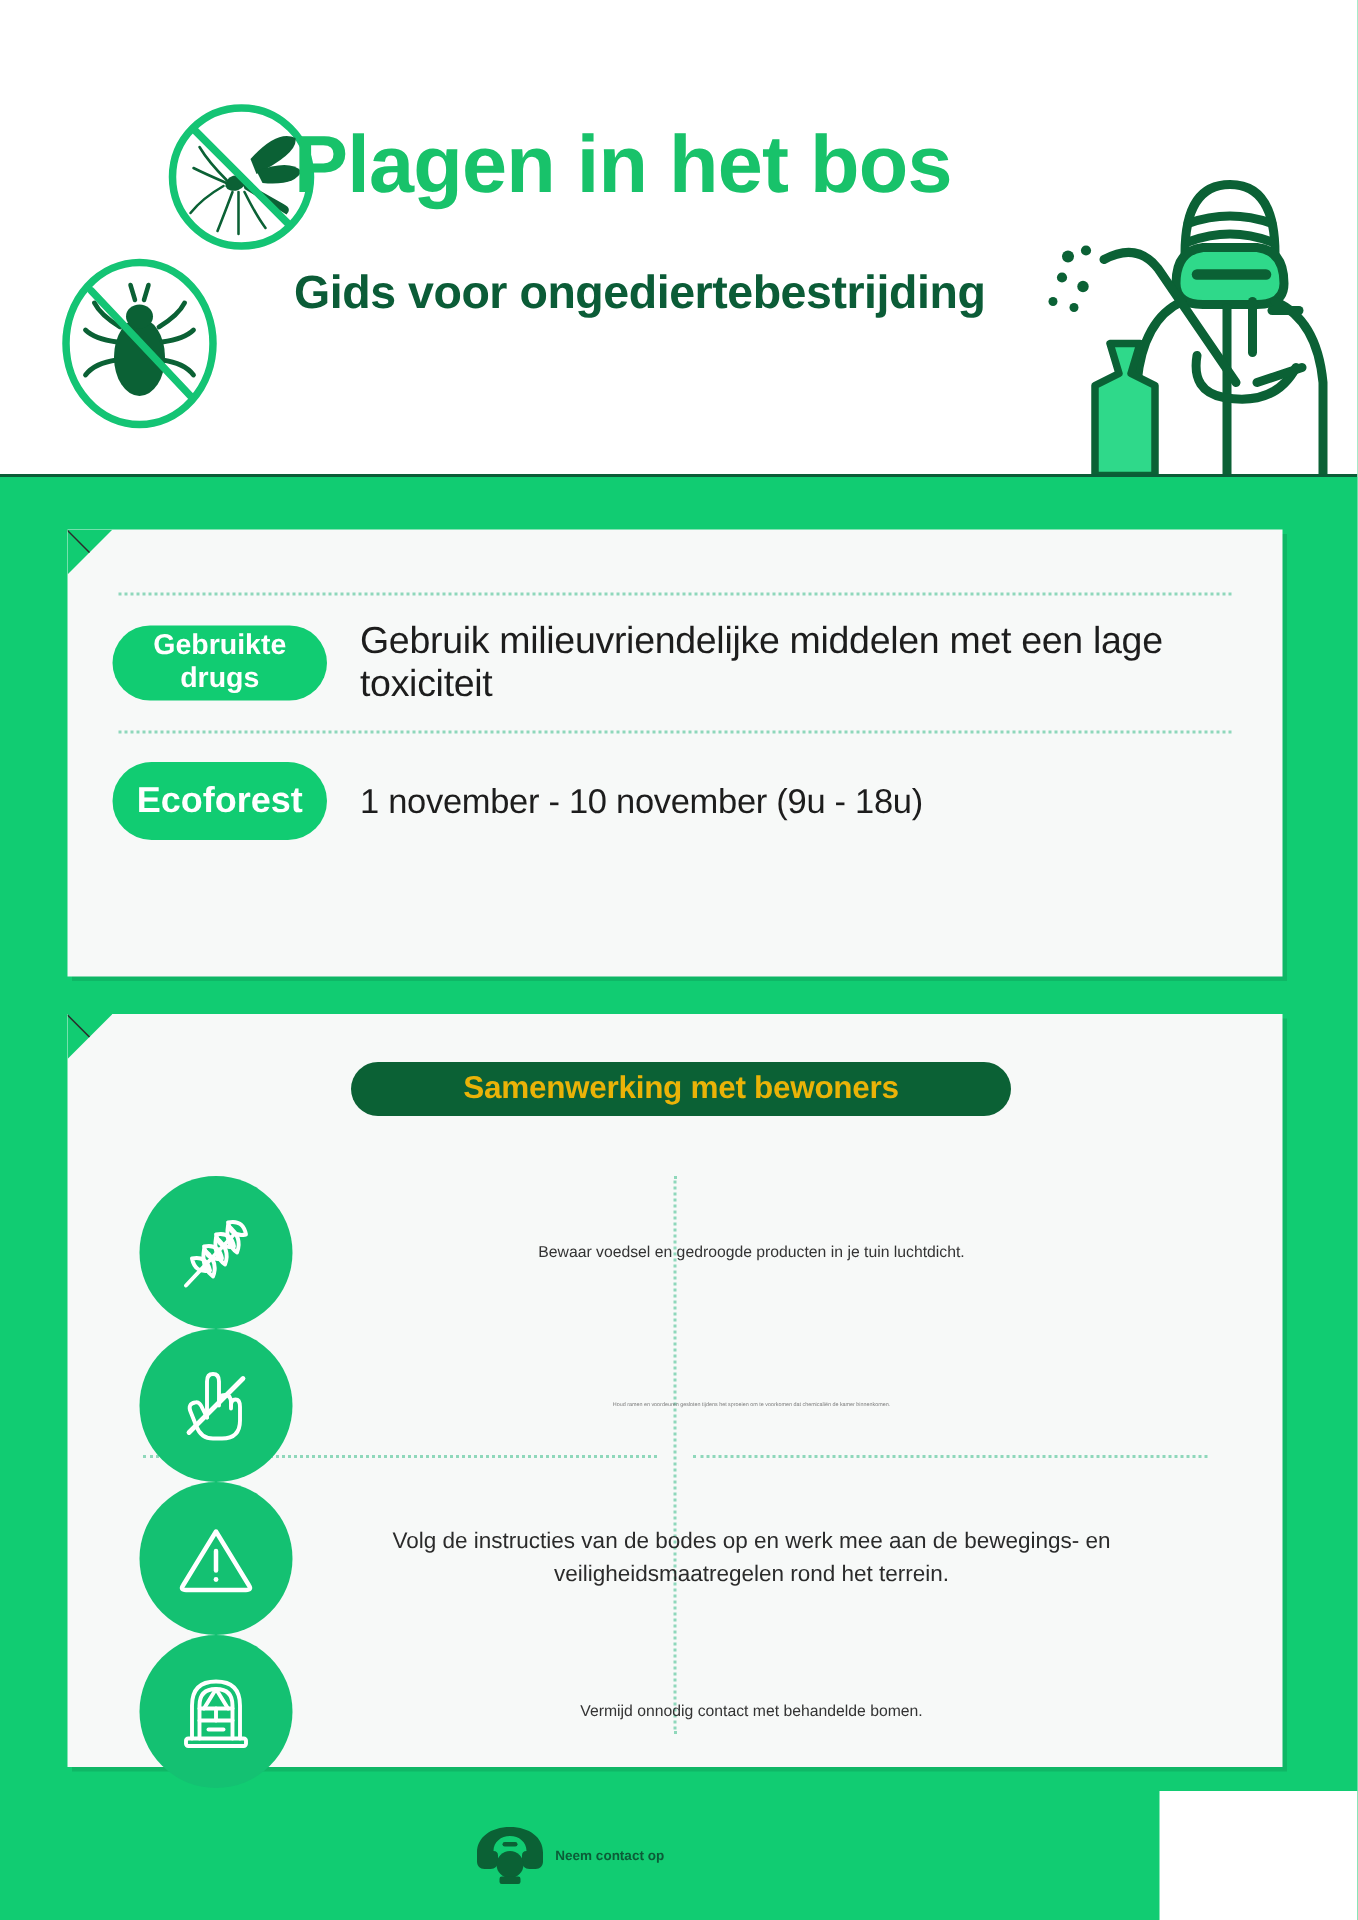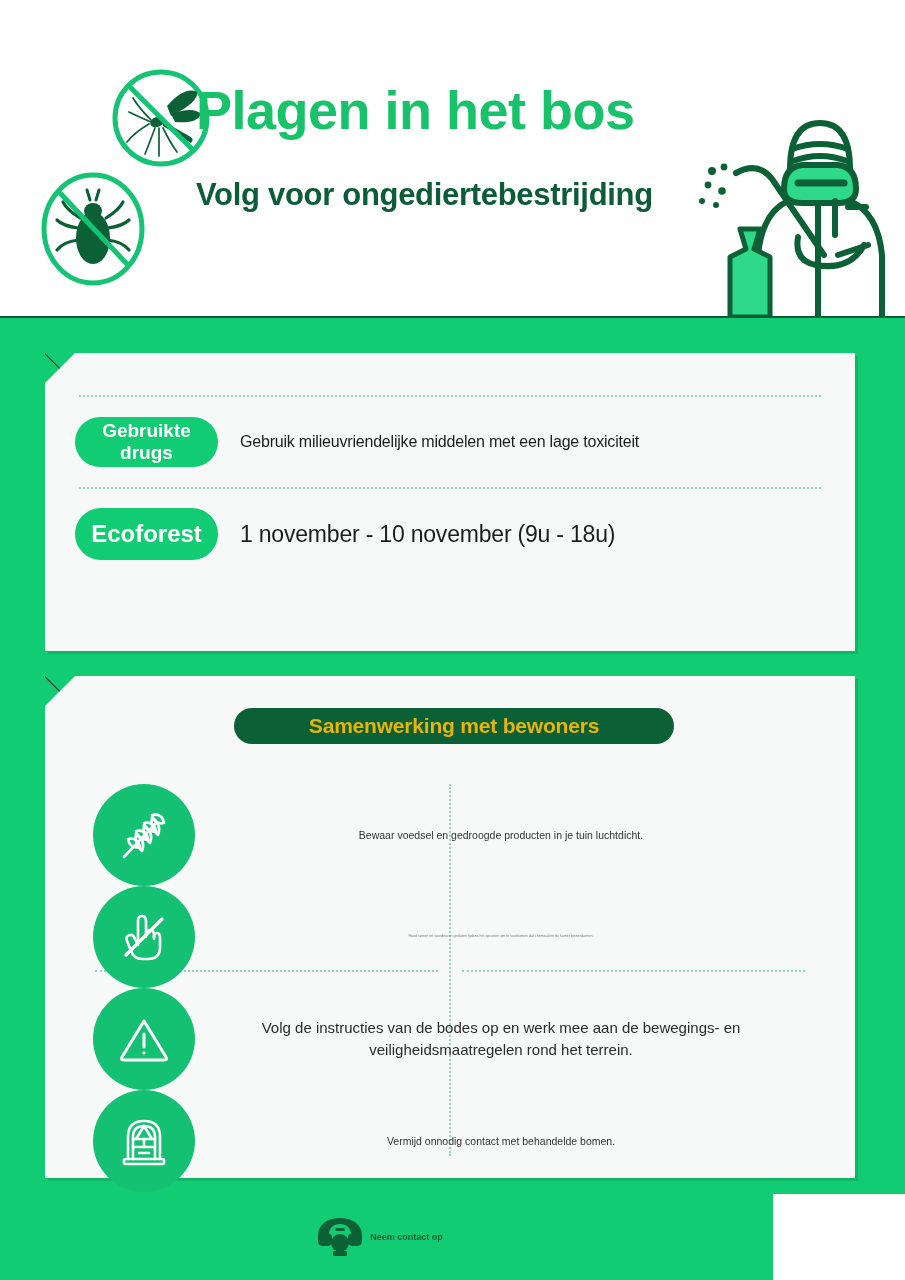--- a/index.html
+++ b/index.html
@@ -70,21 +70,21 @@
     background:#11cc72; color:#ffffff;
     border-radius:30px;
     display:flex; align-items:center; justify-content:center;
     font-weight:700; text-align:center;
   }
   .pill.p1 { width:143px; height:48px; font-size:13.5px; }
   .pill.p2 { width:143px; height:50px; font-size:19px; }
   .pill.p3 { width:143px; height:52px; font-size:24px; }
   .row-text { color:#1d1d1d; padding-left:22px; letter-spacing:-0.2px; }
   .row-text.t1 { font-size:15.5px; }
-  .row-text.t2 { font-size:16px; }
+  .row-text.t2 { font-size:25px; }
   .row-text.t3 { font-size:23px; }
 
   .dotline {
     height:0; border-top:2px dotted #8fd8bb; margin:14px 4px 14px 4px;
   }
 
   
   .banner {
     position:absolute; left:189px; top:32px; width:440px; height:36px;
     background:#0b6135; border-radius:26px;
@@ -181,21 +181,21 @@
         <path d="M73 50 Q86 42 90 34"></path>
         <path d="M75 60 Q90 58 96 52"></path>
         <path d="M75 72 Q90 74 96 82"></path>
       </g>
       <line x1="28" y1="26" x2="94" y2="96" stroke="#14c474" stroke-width="5" stroke-linecap="round"></line>
     </svg>
   </div>
 
   <div class="title-block">
     <div class="main-title">Plagen in het bos</div>
-    <div class="sub-title">Volg voor ongediertebestrijding</div>
+    <div class="sub-title">Gids voor ongediertebestrijding</div>
   </div>
 
   <div class="worker-art">
     <svg viewBox="0 0 208 212" width="208" height="212">
       <g fill="none" stroke="#0b6135" stroke-width="6" stroke-linecap="round" stroke-linejoin="round">
         <path d="M92 64 Q92 18 122 18 Q152 18 152 64"></path>
         <path d="M94 44 Q122 34 150 44"></path>
         <path d="M95 56 Q122 46 149 56"></path>
         <path d="M86 84 Q86 62 104 60 L140 60 Q158 62 158 84 Q158 98 140 98 L104 98 Q86 98 86 84Z" fill="#2fd98a"></path>
         <path d="M100 78 L146 78" stroke-width="7"></path>

